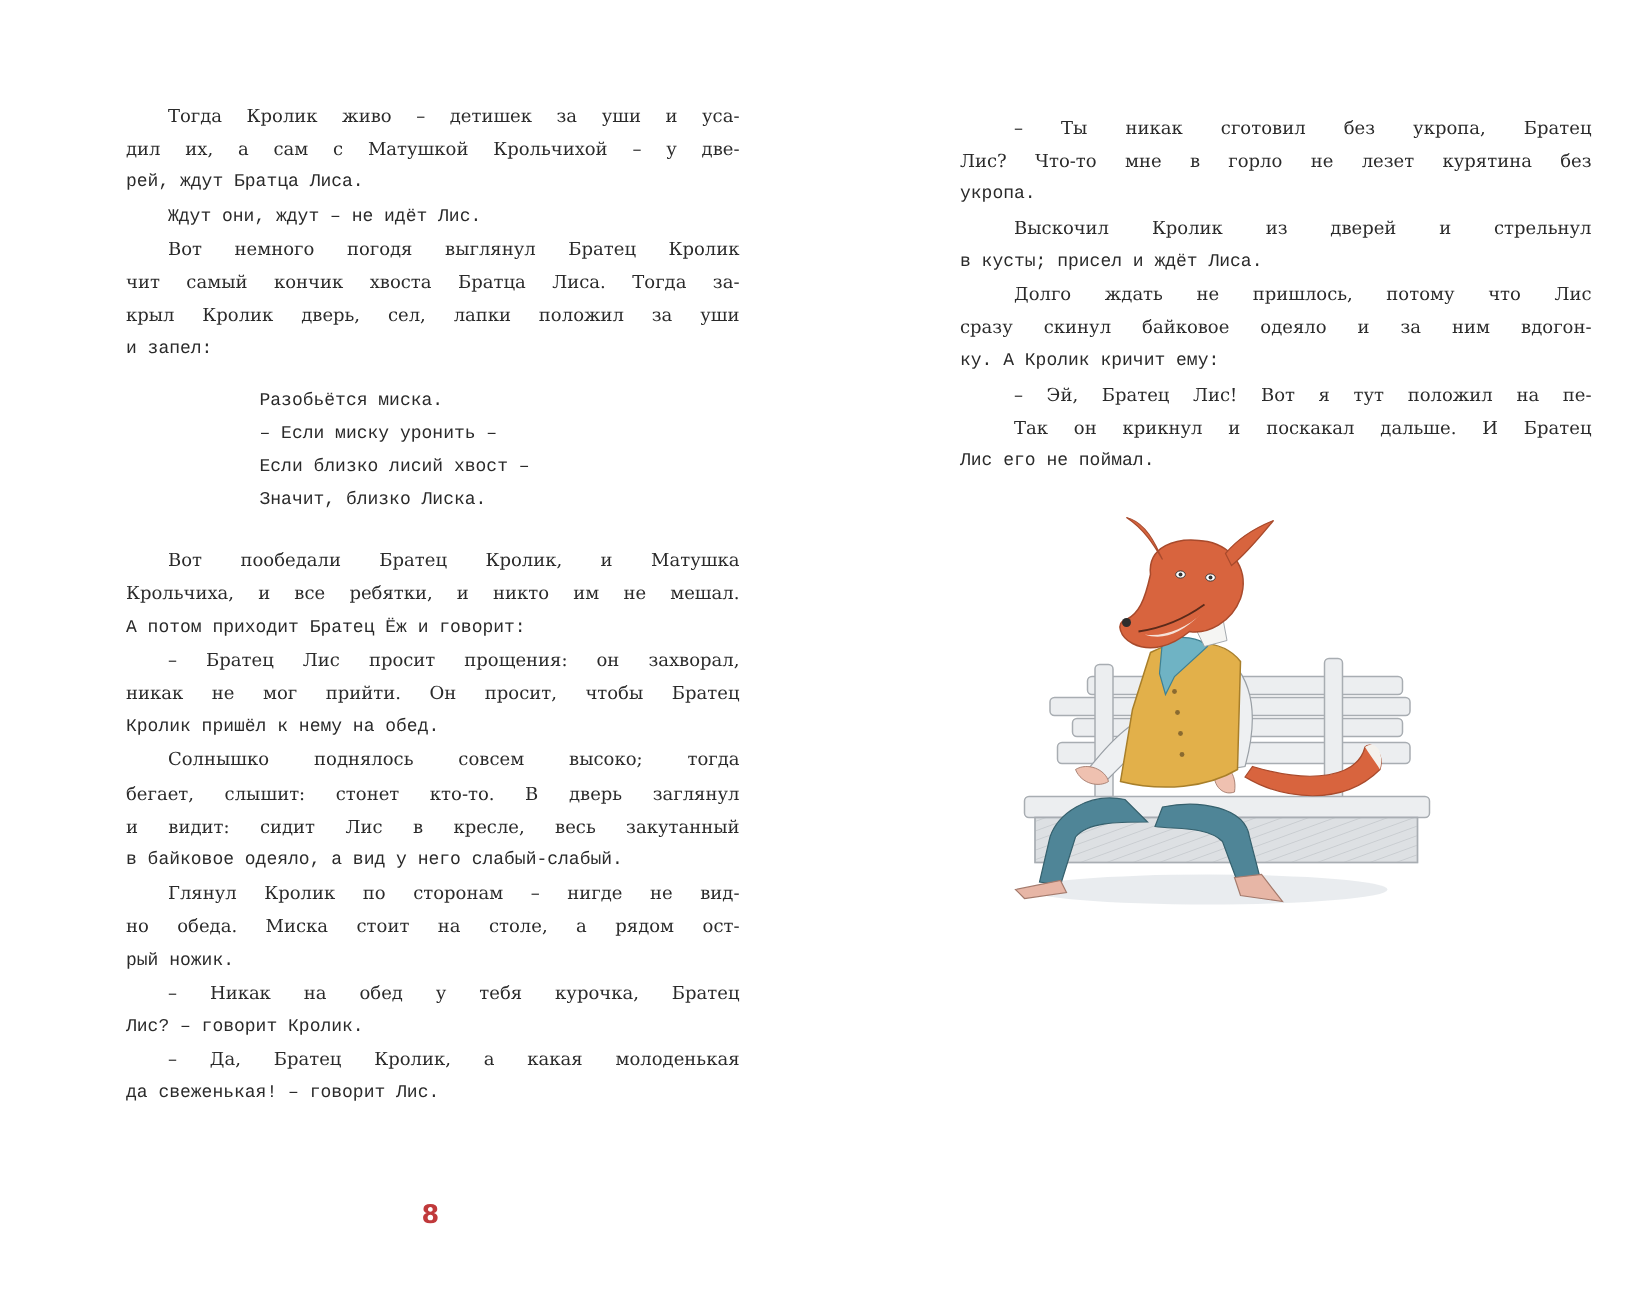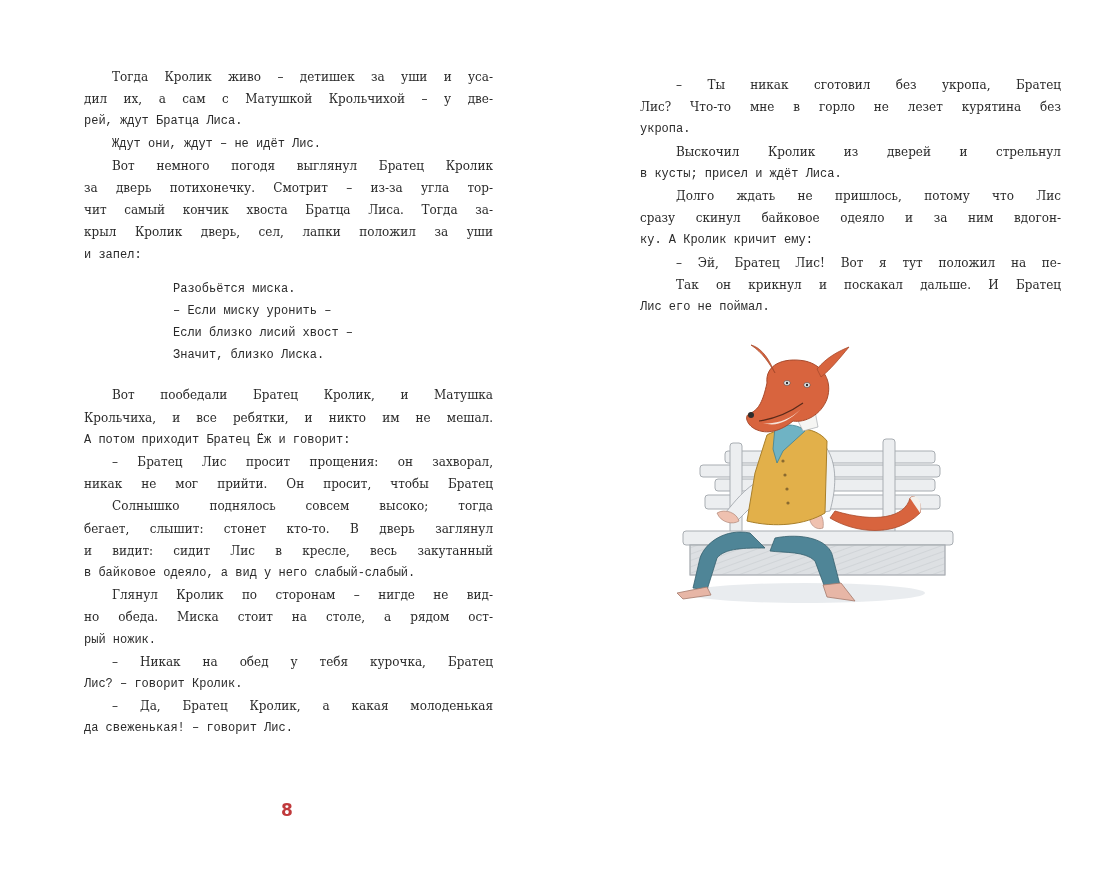--- a/index.html
+++ b/index.html
@@ -25,37 +25,37 @@
 <body>
 
 <div class="page page-left">
   <div class="col col-left">
     <div id="left-before">
         <span class="line indent">Тогда Кролик живо – детишек за уши и уса-</span>
         <span class="line">дил их, а сам с Матушкой Крольчихой – у две-</span>
         <span class="line last">рей, ждут Братца Лиса.</span>
         <span class="line indent last">Ждут они, ждут – не идёт Лис.</span>
         <span class="line indent">Вот немного погодя выглянул Братец Кролик</span>
-        <span class="line">за дверь потихонечку. Смотрит – из-за угла тор-</span>
         <span class="line">чит самый кончик хвоста Братца Лиса. Тогда за-</span>
         <span class="line">крыл Кролик дверь, сел, лапки положил за уши</span>
         <span class="line last">и запел:</span>
       </div>
     <div class="verse" id="verse">
         <span class="line last">Разобьётся миска.</span>
         <span class="line last">– Если миску уронить –</span>
         <span class="line last">Если близко лисий хвост –</span>
         <span class="line last">Значит, близко Лиска.</span>
       </div>
     <div id="left-after">
         <span class="line indent">Вот пообедали Братец Кролик, и Матушка</span>
         <span class="line">Крольчиха, и все ребятки, и никто им не мешал.</span>
         <span class="line last">А потом приходит Братец Ёж и говорит:</span>
         <span class="line indent">– Братец Лис просит прощения: он захворал,</span>
         <span class="line">никак не мог прийти. Он просит, чтобы Братец</span>
+        <span class="line last">Кролик пришёл к нему на обед.</span>
         <span class="line indent">Солнышко поднялось совсем высоко; тогда</span>
         <span class="line">бегает, слышит: стонет кто-то. В дверь заглянул</span>
         <span class="line">и видит: сидит Лис в кресле, весь закутанный</span>
         <span class="line last">в байковое одеяло, а вид у него слабый-слабый.</span>
         <span class="line indent">Глянул Кролик по сторонам – нигде не вид-</span>
         <span class="line">но обеда. Миска стоит на столе, а рядом ост-</span>
         <span class="line last">рый ножик.</span>
         <span class="line indent">– Никак на обед у тебя курочка, Братец</span>
         <span class="line last">Лис? – говорит Кролик.</span>
         <span class="line indent">– Да, Братец Кролик, а какая молоденькая</span>

